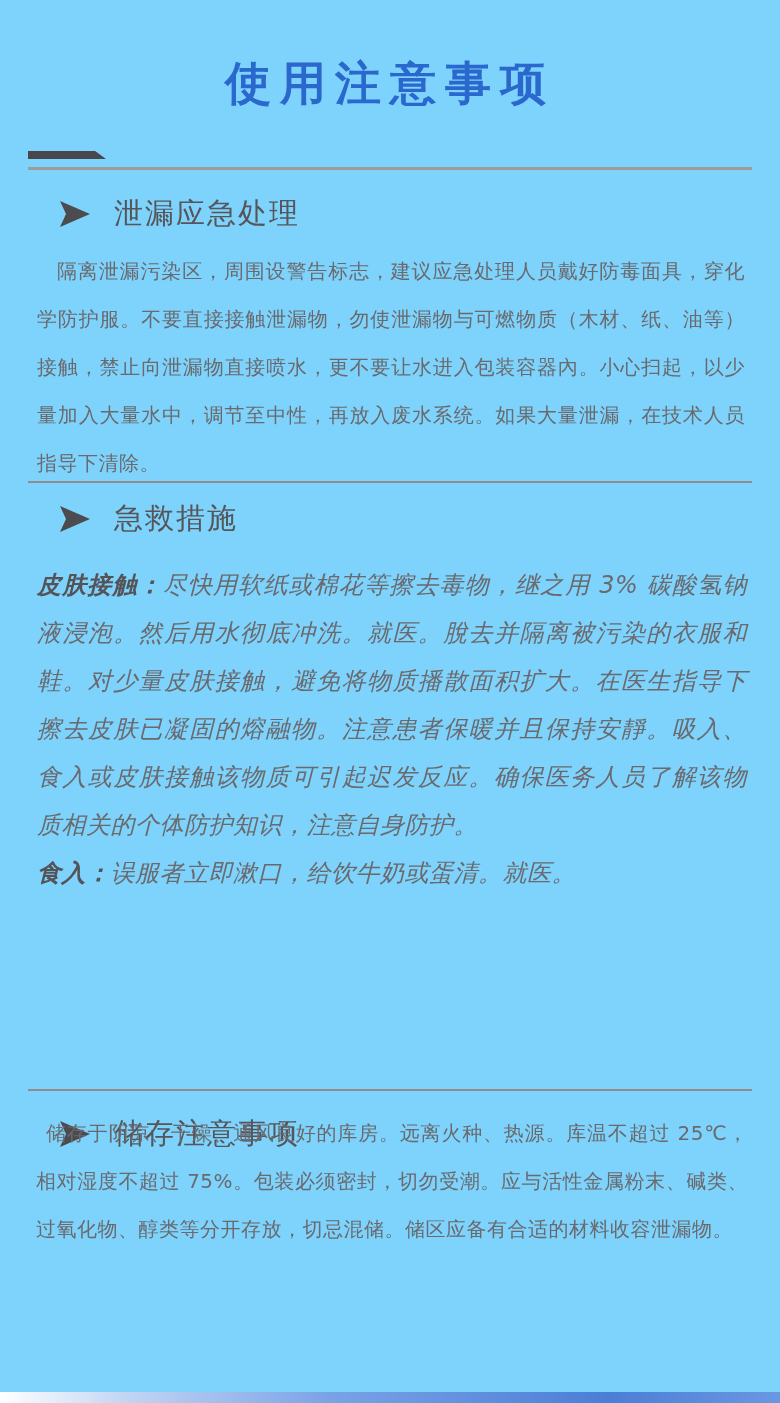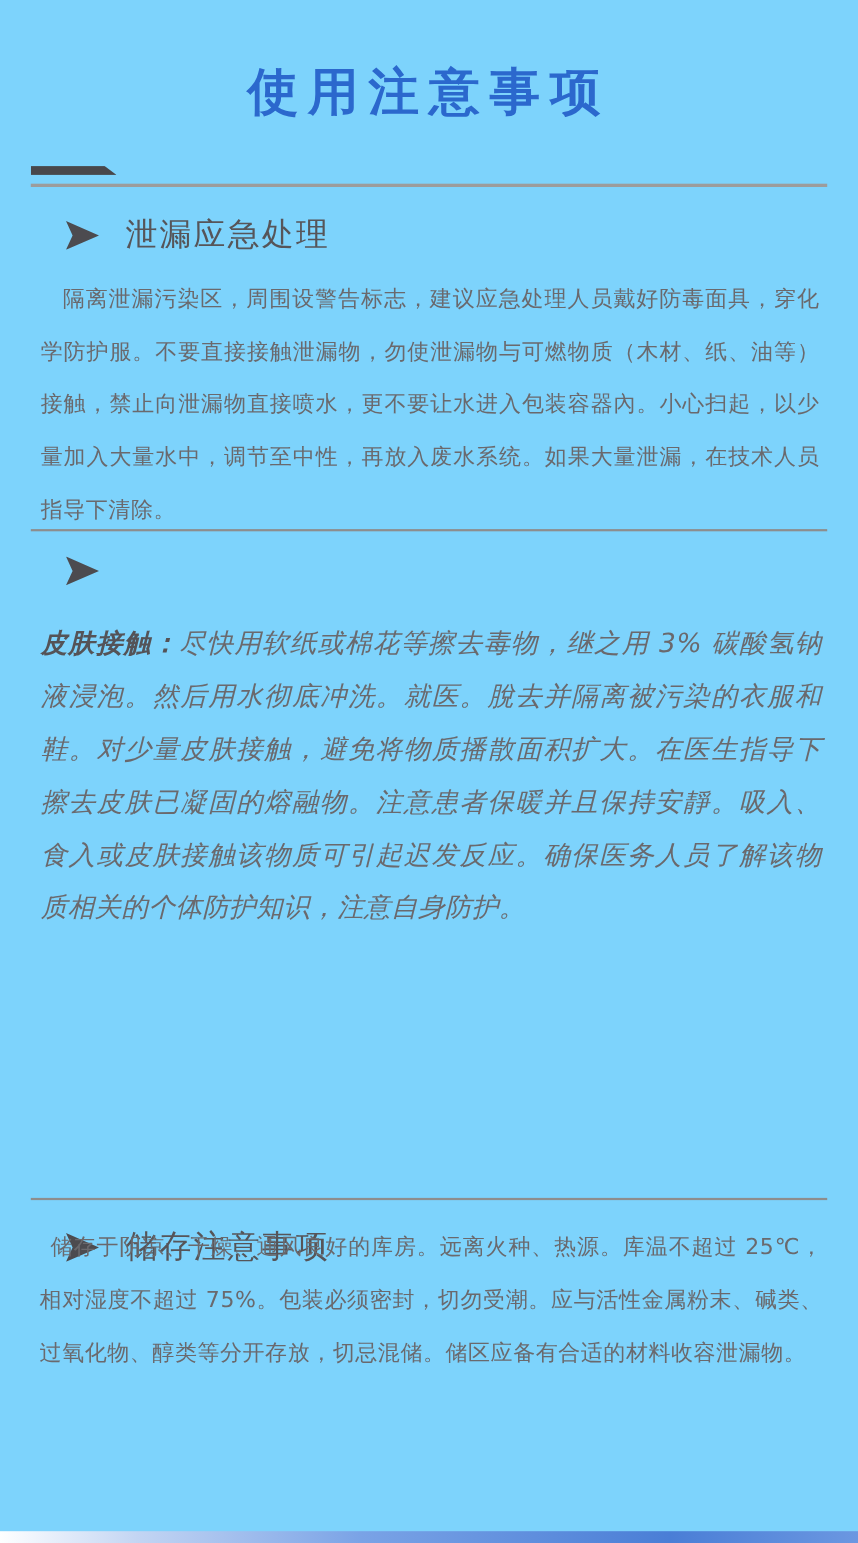--- a/index.html
+++ b/index.html
@@ -81,23 +81,25 @@
   <p class="body-text para1">隔离泄漏污染区，周围设警告标志，建议应急处理人员戴好防毒面具，穿化学防护服。不要直接接触泄漏物，勿使泄漏物与可燃物质（木材、纸、油等）接触，禁止向泄漏物直接喷水，更不要让水进入包装容器內。小心扫起，以少量加入大量水中，调节至中性，再放入废水系统。如果大量泄漏，在技术人员指导下清除。</p>
 
   <div class="divider div1"></div>
 
   <div class="sec-head head2">
     <span class="arrow">
       <svg width="30" height="26" viewBox="0 0 30 26" aria-hidden="true">
         <path d="M0,0 L30,13 L0,26 L6,13 Z" fill="#4c4b4f"></path>
       </svg>
     </span>
+    <span class="sec-title">急救措施</span>
   </div>
   <div class="body2">
     <p><b class="para-label">皮肤接触：</b><span>尽快用软纸或棉花等擦去毒物，继之用 3% 碳酸氢钠液浸泡。然后用水彻底冲洗。就医。脫去并隔离被污染的衣服和鞋。对少量皮肤接触，避免将物质播散面积扩大。在医生指导下擦去皮肤已凝固的熔融物。注意患者保暖并且保持安靜。吸入、食入或皮肤接触该物质可引起迟发反应。确保医务人员了解该物质相关的个体防护知识，注意自身防护。</span></p>
+    <p><b class="para-label">食入：</b><span>误服者立即漱口，给饮牛奶或蛋清。就医。</span></p>
   </div>
 
   <div class="divider div2"></div>
 
   <div class="sec-head head3">
     <span class="arrow">
       <svg width="30" height="26" viewBox="0 0 30 26" aria-hidden="true">
         <path d="M0,0 L30,13 L0,26 L6,13 Z" fill="#4c4b4f"></path>
       </svg>
     </span>

